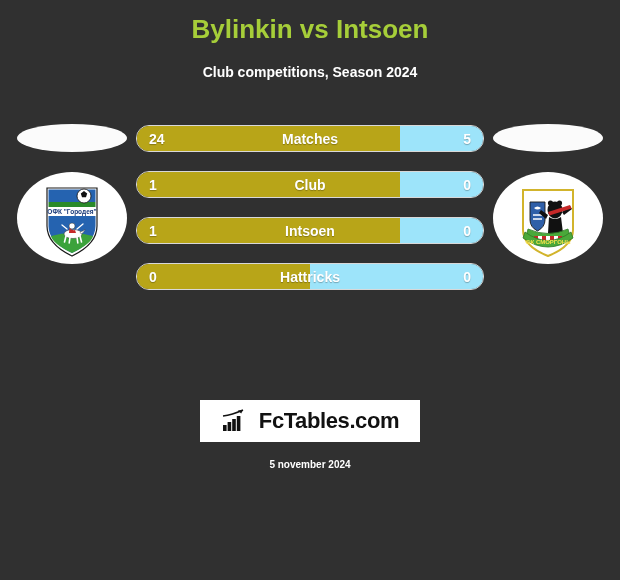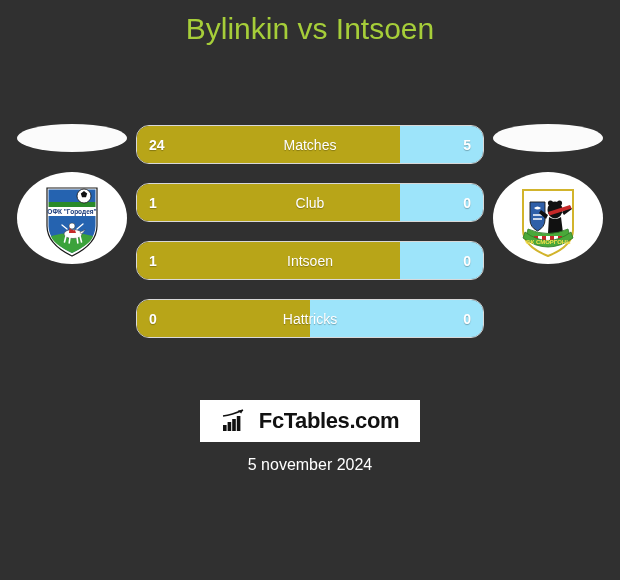--- a/index.html
+++ b/index.html
@@ -20,22 +20,22 @@
     height: 580px;
   }
 
   
   .title {
     position: absolute;
     left: 0;
     top: 10px;
     width: 620px;
     text-align: center;
-    font-size: 30px;
-    font-weight: normal;
+    font-size: 26px;
+    font-weight: bold;
     color: #a6ce39;
     letter-spacing: 0px;
     line-height: 38px;
     white-space: nowrap;
   }
   .subtitle {
     position: absolute;
     left: 0;
     top: 63px;
     width: 620px;
@@ -81,21 +81,21 @@
   
   .bars {
     position: absolute;
     left: 136px;
     top: 125px;
     width: 348px;
   }
   .bar-row {
     position: relative;
     width: 348px;
-    height: 39px;
+    height: 27px;
     margin-bottom: 19px;
     border-radius: 13px;
     background: #303030;
     box-sizing: border-box;
   }
   .bar-track {
     position: absolute;
     left: 0; top: 0;
     width: 100%;
     height: 100%;
@@ -116,21 +116,21 @@
   }
   .bar-label {
     position: absolute;
     left: 0; top: 0;
     width: 100%;
     height: 100%;
     display: flex;
     align-items: center;
     justify-content: center;
     font-size: 14px;
-    font-weight: normal;
+    font-weight: bold;
     color: #ffffff;
     text-shadow: 0 1px 1px rgba(0,0,0,0.28);
     pointer-events: none;
   }
   .bar-value {
     position: absolute;
     top: 0;
     height: 100%;
     display: flex;
     align-items: center;
@@ -162,32 +162,33 @@
     color: #111111;
     letter-spacing: -0.4px;
     line-height: 22px;
   }
   .footer-date {
     position: absolute;
     left: 0;
     top: 456px;
     width: 620px;
     text-align: center;
-    font-size: 16px;
-    font-weight: normal;
+    font-size: 10px;
+    font-weight: bold;
     color: #ffffff;
     line-height: 18px;
   }
 </style>
 </head>
 <body>
 
 <div class="page">
 
   <div class="title">Bylinkin vs Intsoen</div>
+  <div class="subtitle">Club competitions, Season 2024</div>
 
   <div class="ghost-oval left"></div>
   <div class="ghost-oval right"></div>
 
   <div class="crest-wrap left">
     <div class="crest-oval">
       <svg class="crest-svg" width="110" height="92" viewBox="0 0 110 92">
         <path d="M30 16 L80 16 L80 54 Q80 72 55 84 Q30 72 30 54 Z" fill="#ffffff" stroke="#1a1a1a" stroke-width="1.2"></path>
         <path d="M31.5 17.5 L78.5 17.5 L78.5 30 L31.5 30 Z" fill="#2563b0"></path>
         <path d="M31.5 30 L78.5 30 L78.5 35 L31.5 35 Z" fill="#2a8a2a"></path>

